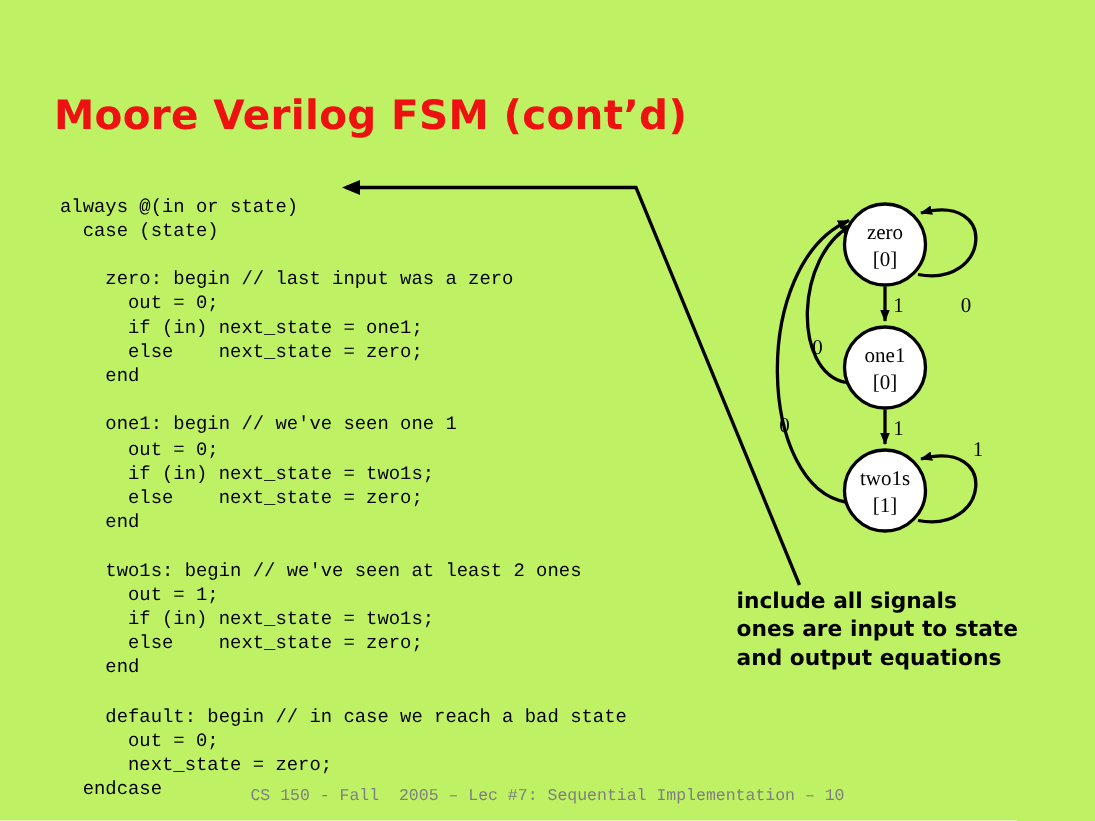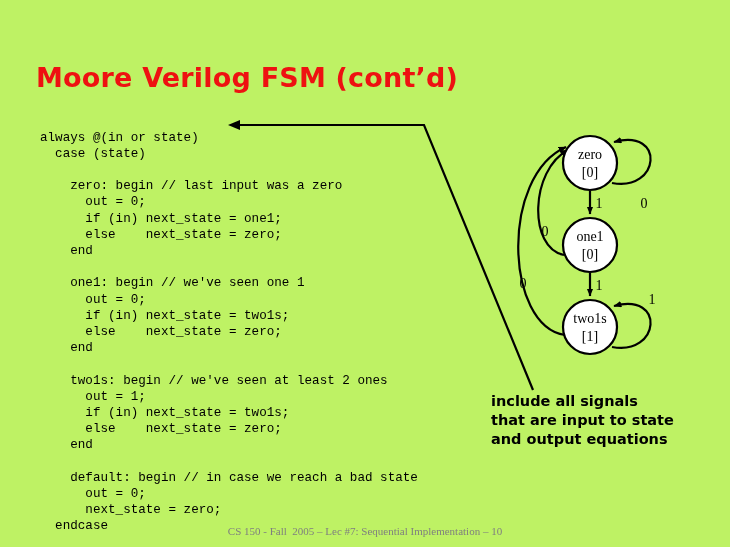--- a/index.html
+++ b/index.html
@@ -47,21 +47,21 @@
     line-height: 19px;
     color: #000000;
     white-space: pre-line;
   }
   #footer {
     position: absolute;
     left: 0;
     top: 525px;
     width: 730px;
     text-align: center;
-    font-family: Liberation Serif, serif;
+    font-family: Liberation Mono, monospace;
     font-size: 11px;
     color: #7f7f7f;
     white-space: pre;
   }
   #diagram {
     position: absolute;
     left: 0;
     top: 0;
   }
   #pointer {
@@ -159,18 +159,18 @@
       <text class="edge-label" x="644" y="208">0</text>
       <text class="edge-label" x="599" y="208">1</text>
       <text class="edge-label" x="545" y="236">0</text>
       <text class="edge-label" x="599" y="290">1</text>
       <text class="edge-label" x="523" y="288">0</text>
       <text class="edge-label" x="652" y="304">1</text>
     </g>
   </svg>
 
   <div id="annotation">include all signals
-that are input to state
+ones are input to state
 and output equations</div>
 
   <div id="footer">CS 150 - Fall  2005 – Lec #7: Sequential Implementation – 10</div>
 
 </div>
 
 </body></html>

